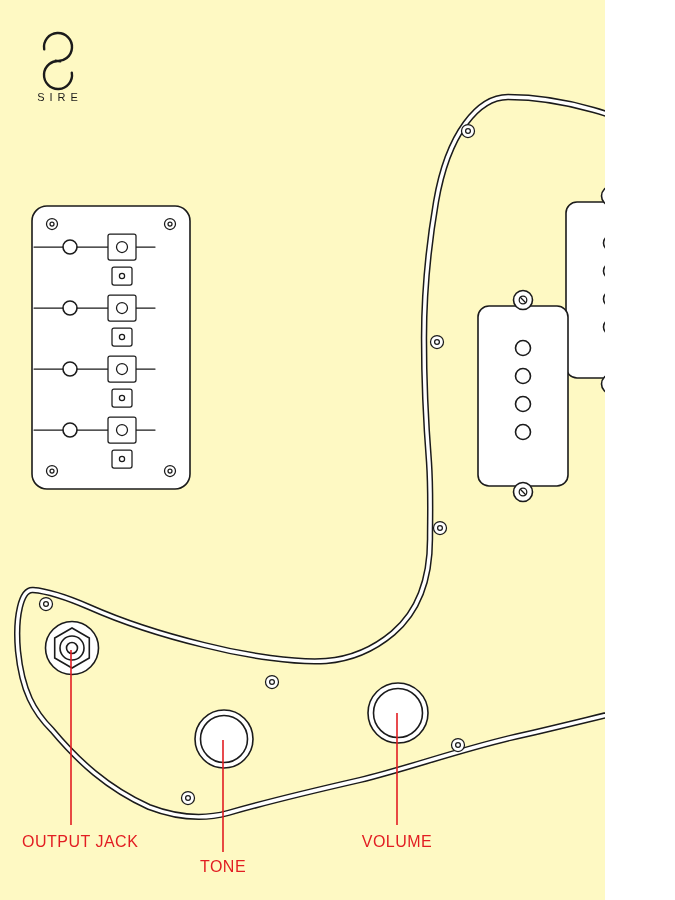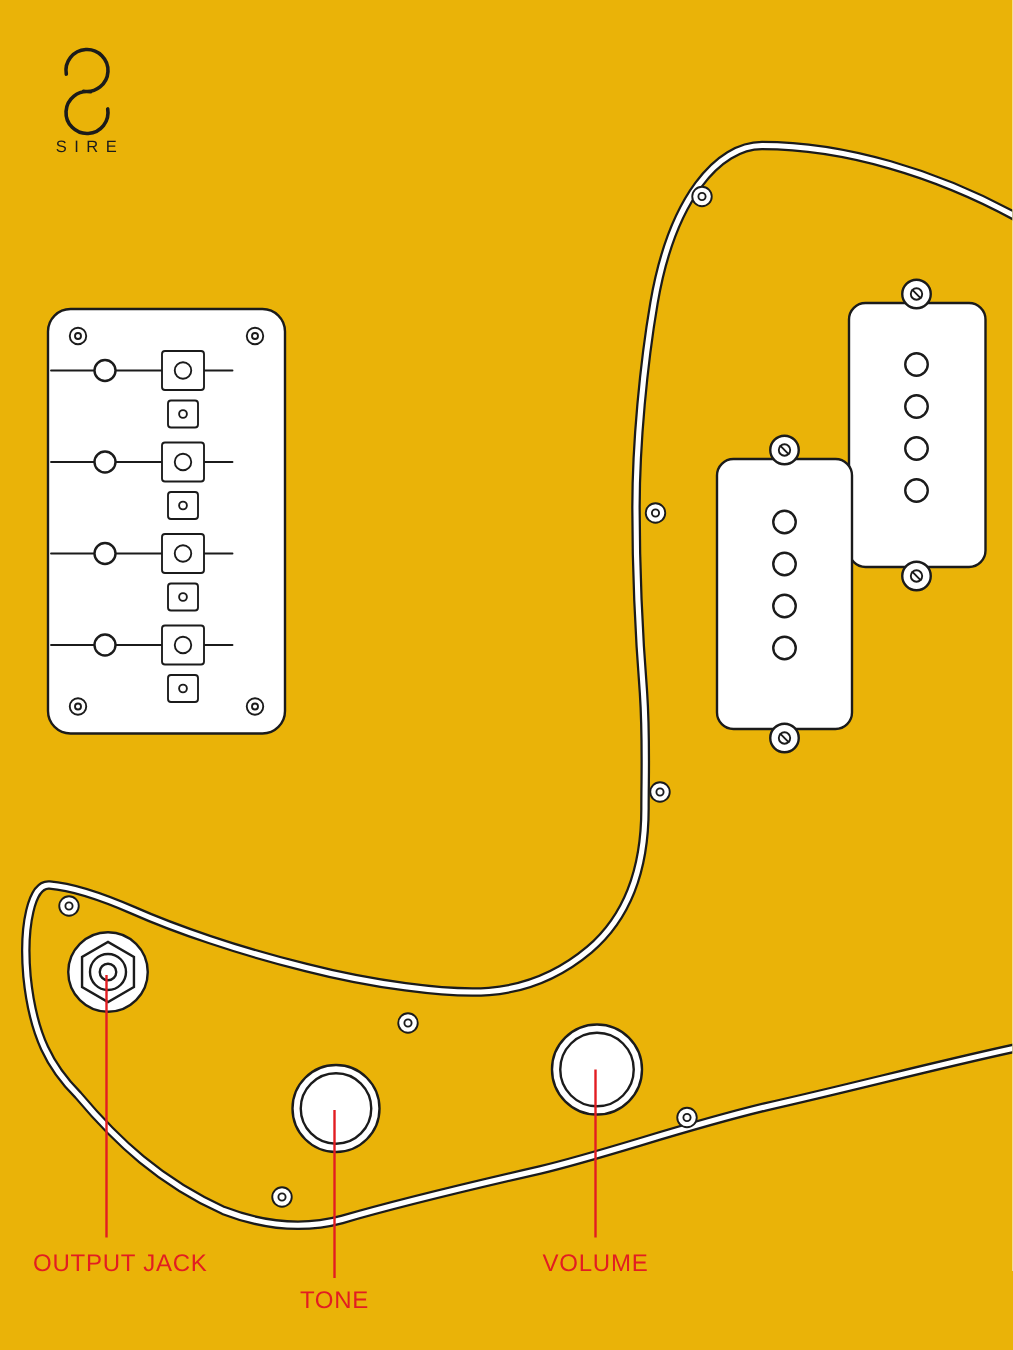--- a/index.html
+++ b/index.html
@@ -1,16 +1,16 @@
 <!DOCTYPE html>
 <html><head>
 <meta charset="utf-8">
 <style>
   html,body{margin:0;padding:0;background:#ffffff;}
-  #stage{position:relative;width:675px;height:900px;background:#eab308;overflow:hidden;}
+  #stage{position:relative;width:605px;height:900px;background:#fef9c3;overflow:hidden;}
   svg{display:block;}
   .pg-o{fill:none;stroke:#1b1b1b;stroke-width:6.4;stroke-linecap:round;stroke-linejoin:round;}
   .pg-i{fill:none;stroke:#ffffff;stroke-width:3.4;stroke-linecap:round;stroke-linejoin:round;}
   .ln{fill:none;stroke:#1b1b1b;stroke-width:1.6;stroke-linecap:round;stroke-linejoin:round;}
   .lnf{fill:#ffffff;stroke:#1b1b1b;stroke-width:1.6;}
   .thin{stroke-width:1.25;}
   .red-line{stroke:#e21d22;stroke-width:1.6;}
   .red-text{font-family:"Liberation Sans",sans-serif;font-size:16px;letter-spacing:.5px;fill:#e21d22;}
   .mid{text-anchor:middle;}
   .logo-s{fill:none;stroke:#1b1b1b;stroke-width:2.4;stroke-linecap:round;}

